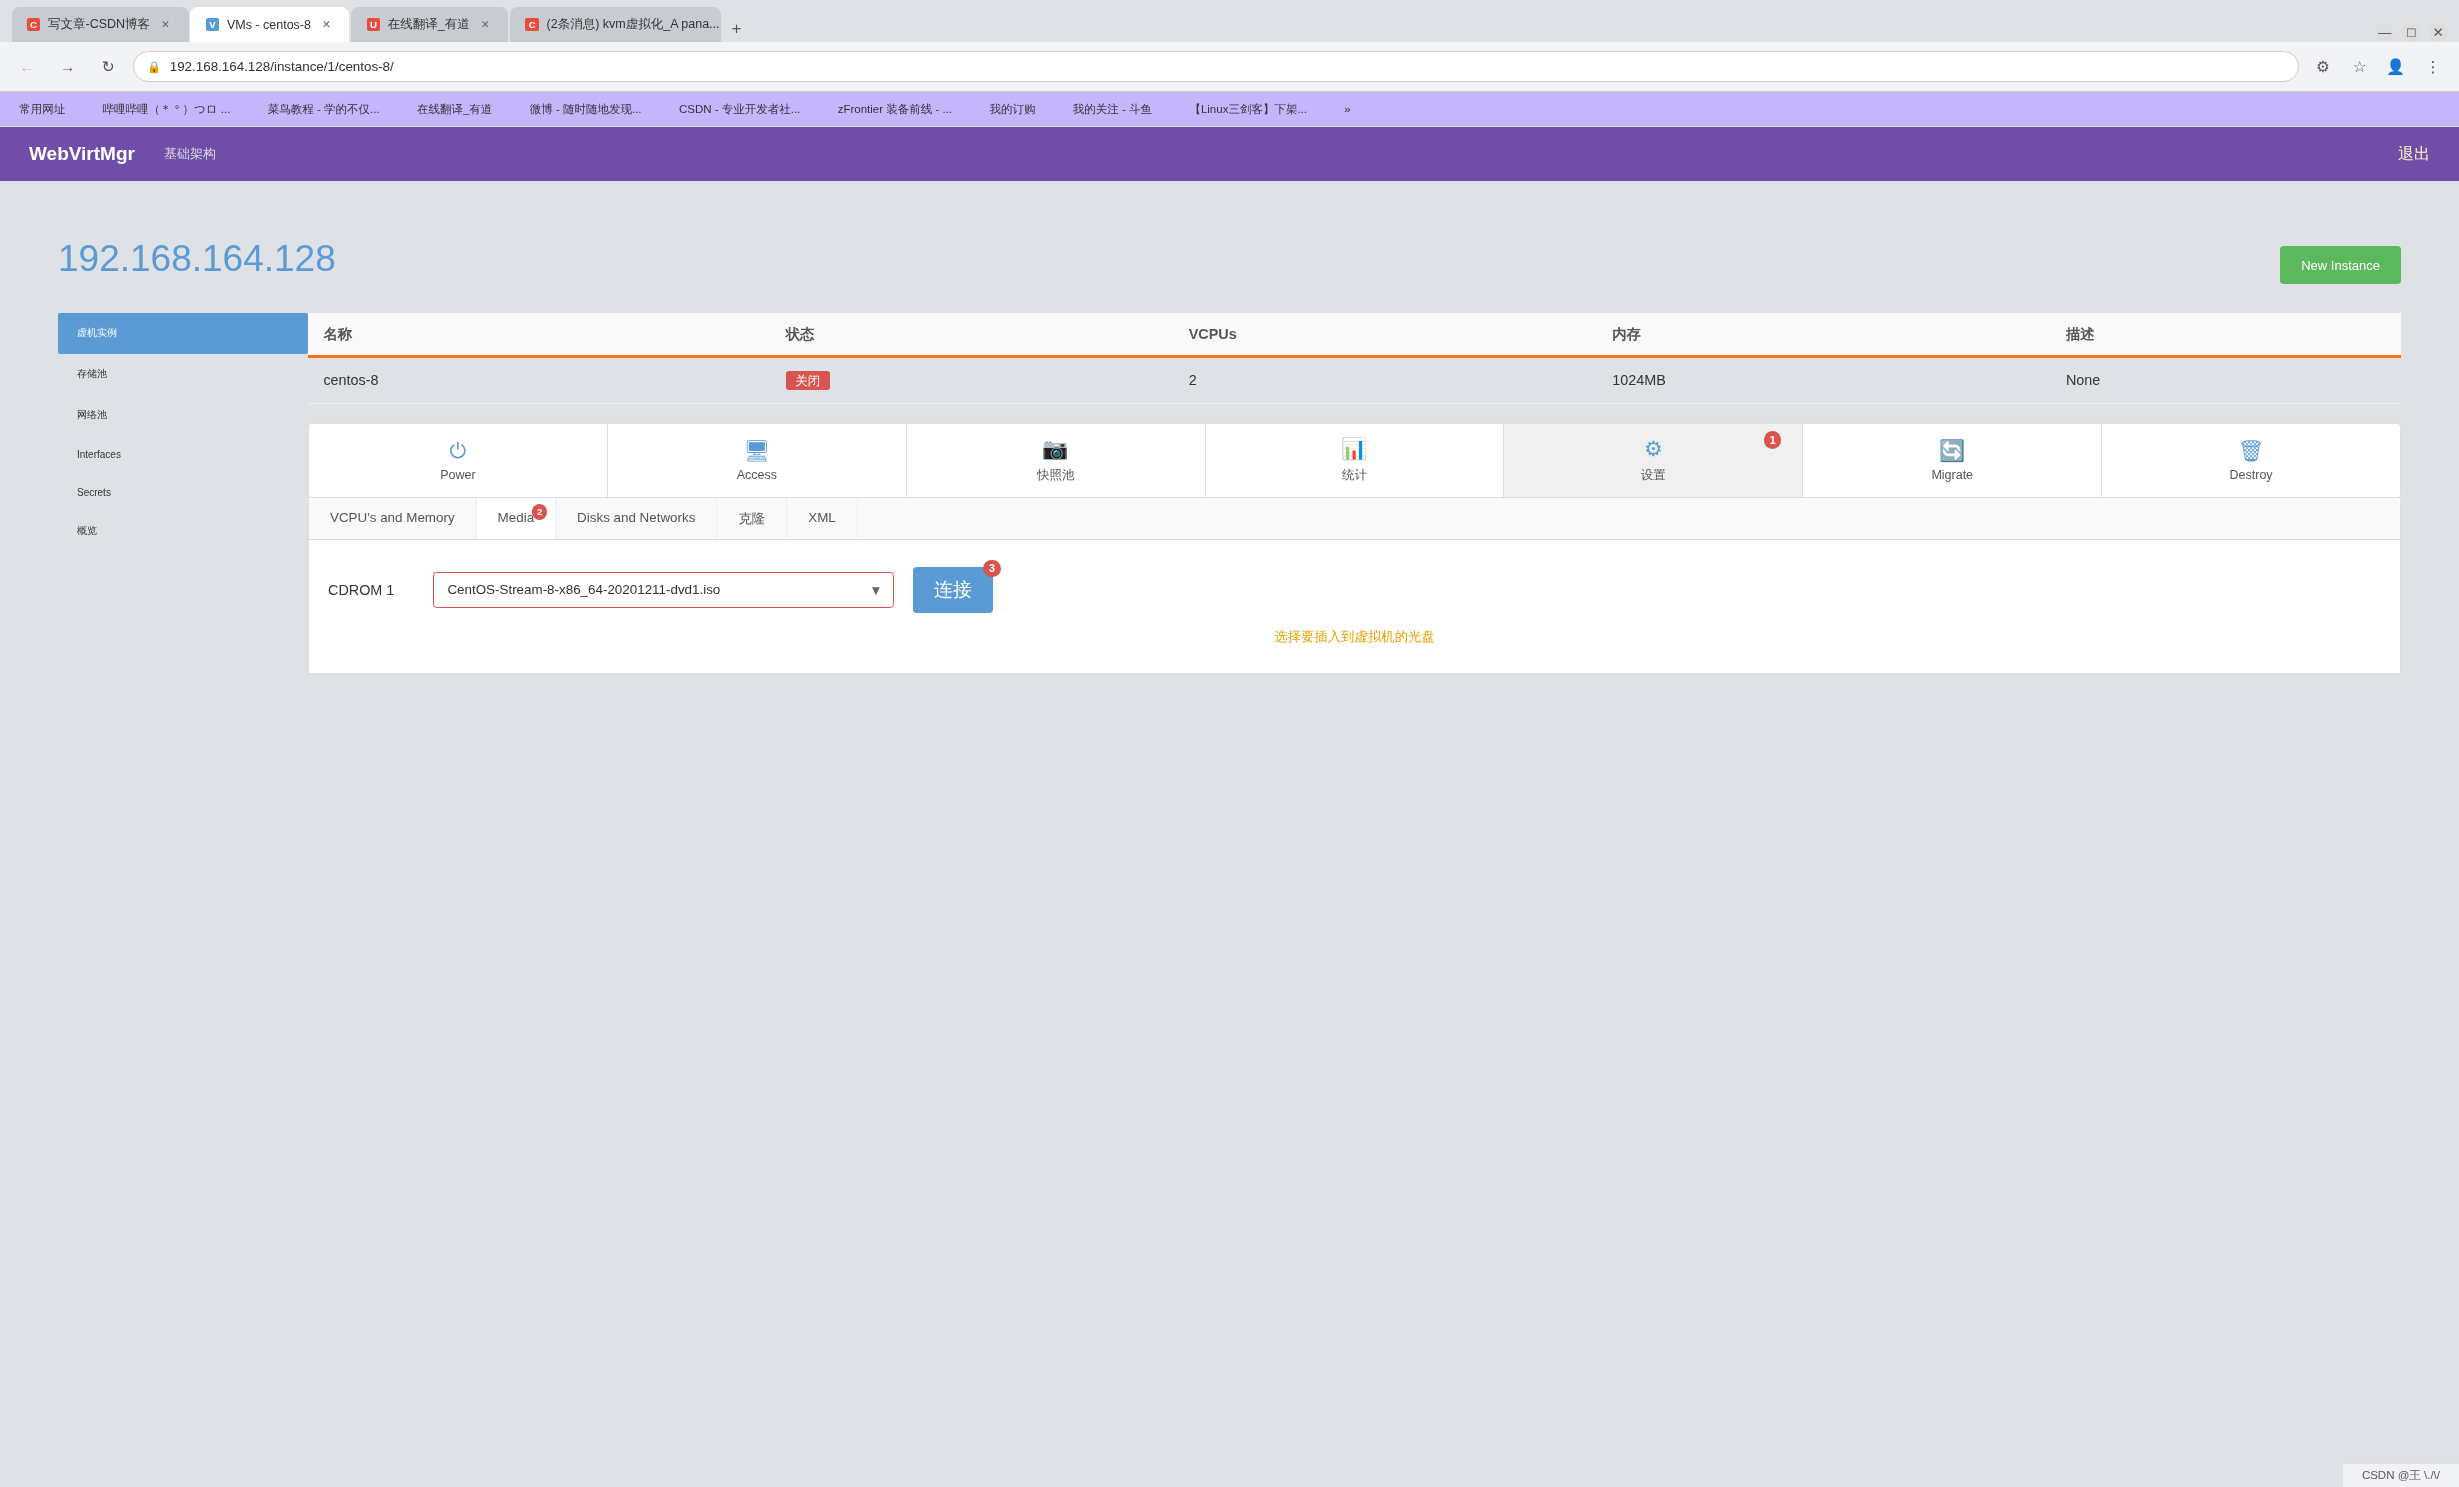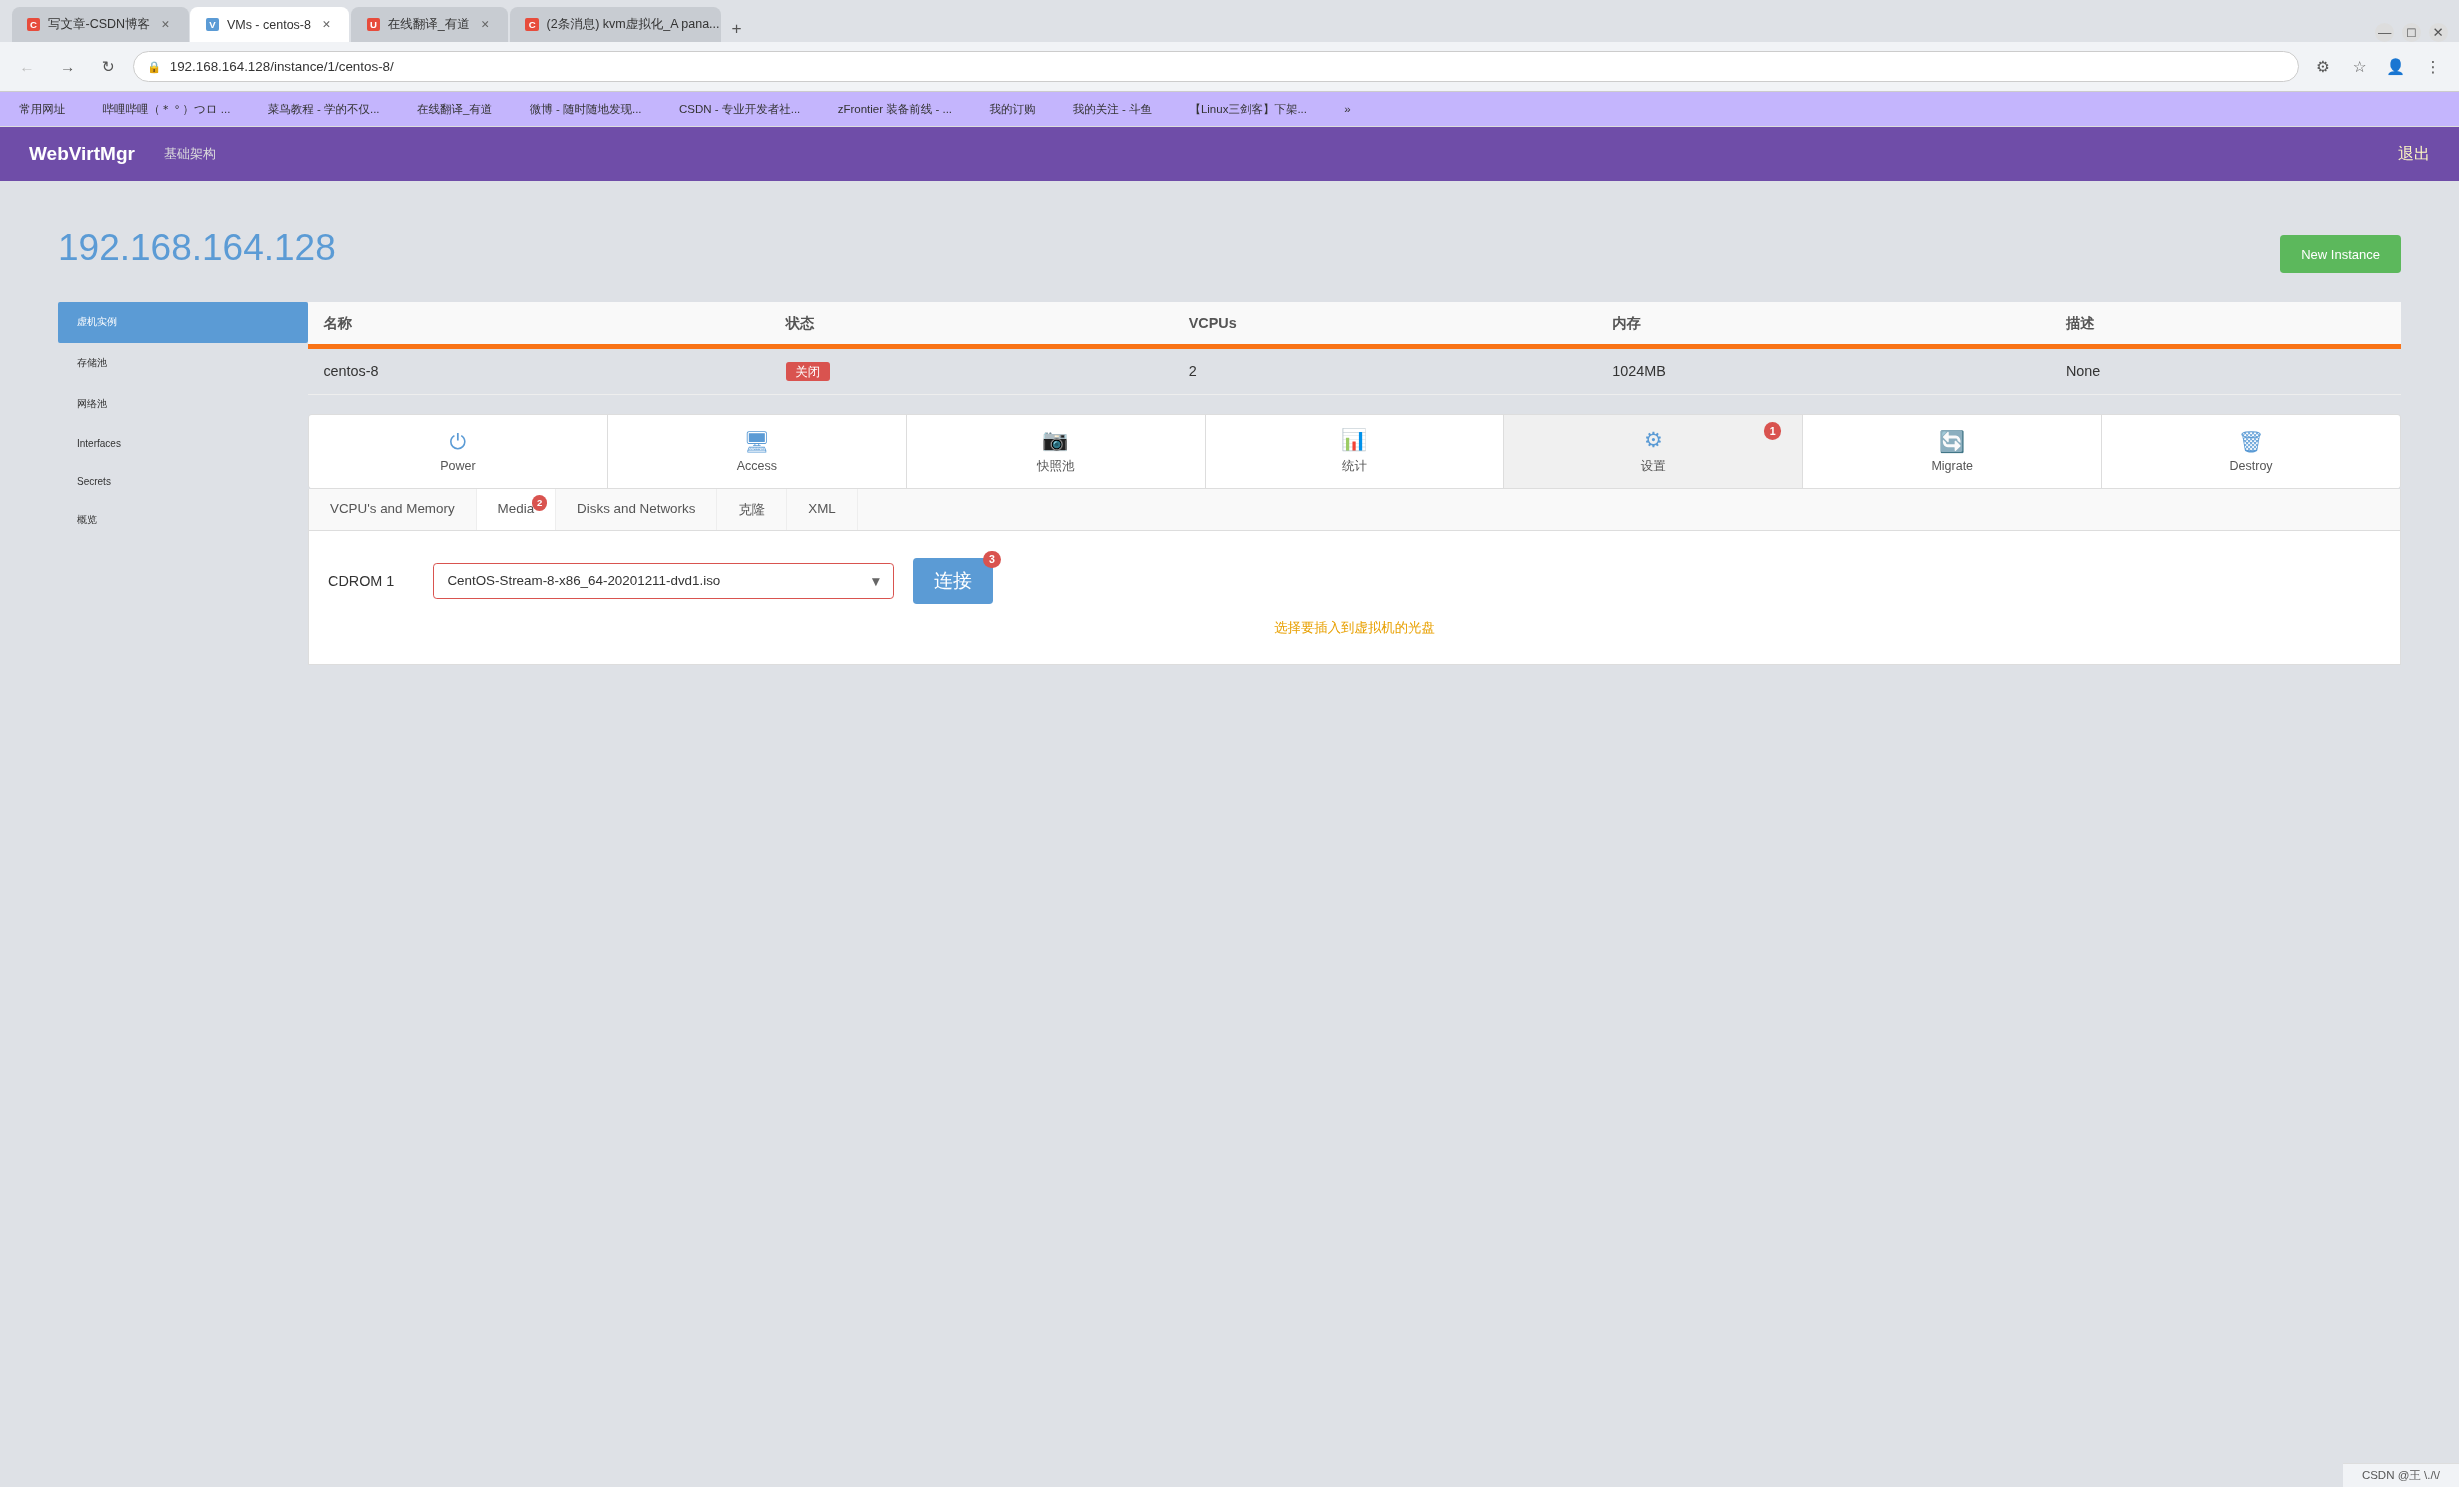--- a/index.html
+++ b/index.html
@@ -30,35 +30,35 @@
     .bookmark-item { display: flex; align-items: center; gap: 3.8px; padding: 1.9px 7.7px; border-radius: 3.8px; cursor: pointer; white-space: nowrap; }
 
     
     .app-header { background: #6f4da8; display: flex; align-items: center; padding: 0 29px; height: 54px; }
     .app-logo { color: #fff; font-size: 19px; font-weight: bold; margin-right: 29px; }
     .app-nav-link { color: #ddd; font-size: 13px; margin-right: 19px; cursor: pointer; text-decoration: none; }
     .app-header-right { margin-left: auto; }
     .app-header-right a { color: #fef9c3; font-size: 16px; cursor: pointer; text-decoration: none; margin-left: 24px; }
 
     
-    .main-content { padding: 42px 58px; }
+    .main-content { padding: 53px 58px; }
     .page-title-row { display: flex; align-items: center; justify-content: space-between; margin-bottom: 29px; }
     .page-title { color: #5b9bd5; font-size: 37px; font-weight: 400; }
     .new-instance-btn { background: #5cb85c; color: #fff; border: none; border-radius: 3.8px; padding: 11.5px 21px; font-size: 13px; cursor: pointer; font-weight: 500; margin-top: 12px; }
 
     
     .content-layout { display: flex; gap: 0; }
     .sidebar { width: 250px; flex-shrink: 0; }
     .sidebar-item { padding: 13.4px 19px; cursor: pointer; font-size: 10px; color: #333; }
     .sidebar-item.active { background: #5b9bd5; color: #fff; border-radius: 1.9px; }
     .main-panel { flex: 1; }
 
     
     .vm-table { width: 100%; border-collapse: collapse; margin-bottom: 19px; }
-    .vm-table th { text-align: left; padding: 11.5px 15.4px; background: #f9f9f9; border-bottom: 5px solid #f97316; font-weight: 600; color: #555; font-size: 14.4px; }
+    .vm-table th { text-align: left; padding: 11.5px 15.4px; background: #f9f9f9; border-bottom: 3px solid #f97316; font-weight: 600; color: #555; font-size: 14.4px; }
     .vm-table td { padding: 13.4px 15.4px; border-bottom: 1px solid #eee; font-size: 14.4px; }
     .status-badge { background: #d9534f; color: #fff; padding: 2.9px 9.6px; border-radius: 2.9px; font-size: 12.5px; font-weight: 500; }
 
     
     .action-tabs { display: flex; border: 1px solid #ddd; border-radius: 3.8px; overflow: hidden; margin-bottom: 0; }
     .action-tab { flex: 1; display: flex; flex-direction: column; align-items: center; justify-content: center; padding: 13.4px 9.6px; cursor: pointer; background: #fff; border-right: 1px solid #ddd; gap: 5.8px; position: relative; }
     .action-tab:last-child { border-right: none; }
     .action-tab.active-tab { background: #f0f0f0; }
     .action-tab .tab-icon { font-size: 21px; color: #5b9bd5; }
     .action-tab .tab-label { font-size: 12.5px; color: #555; }

